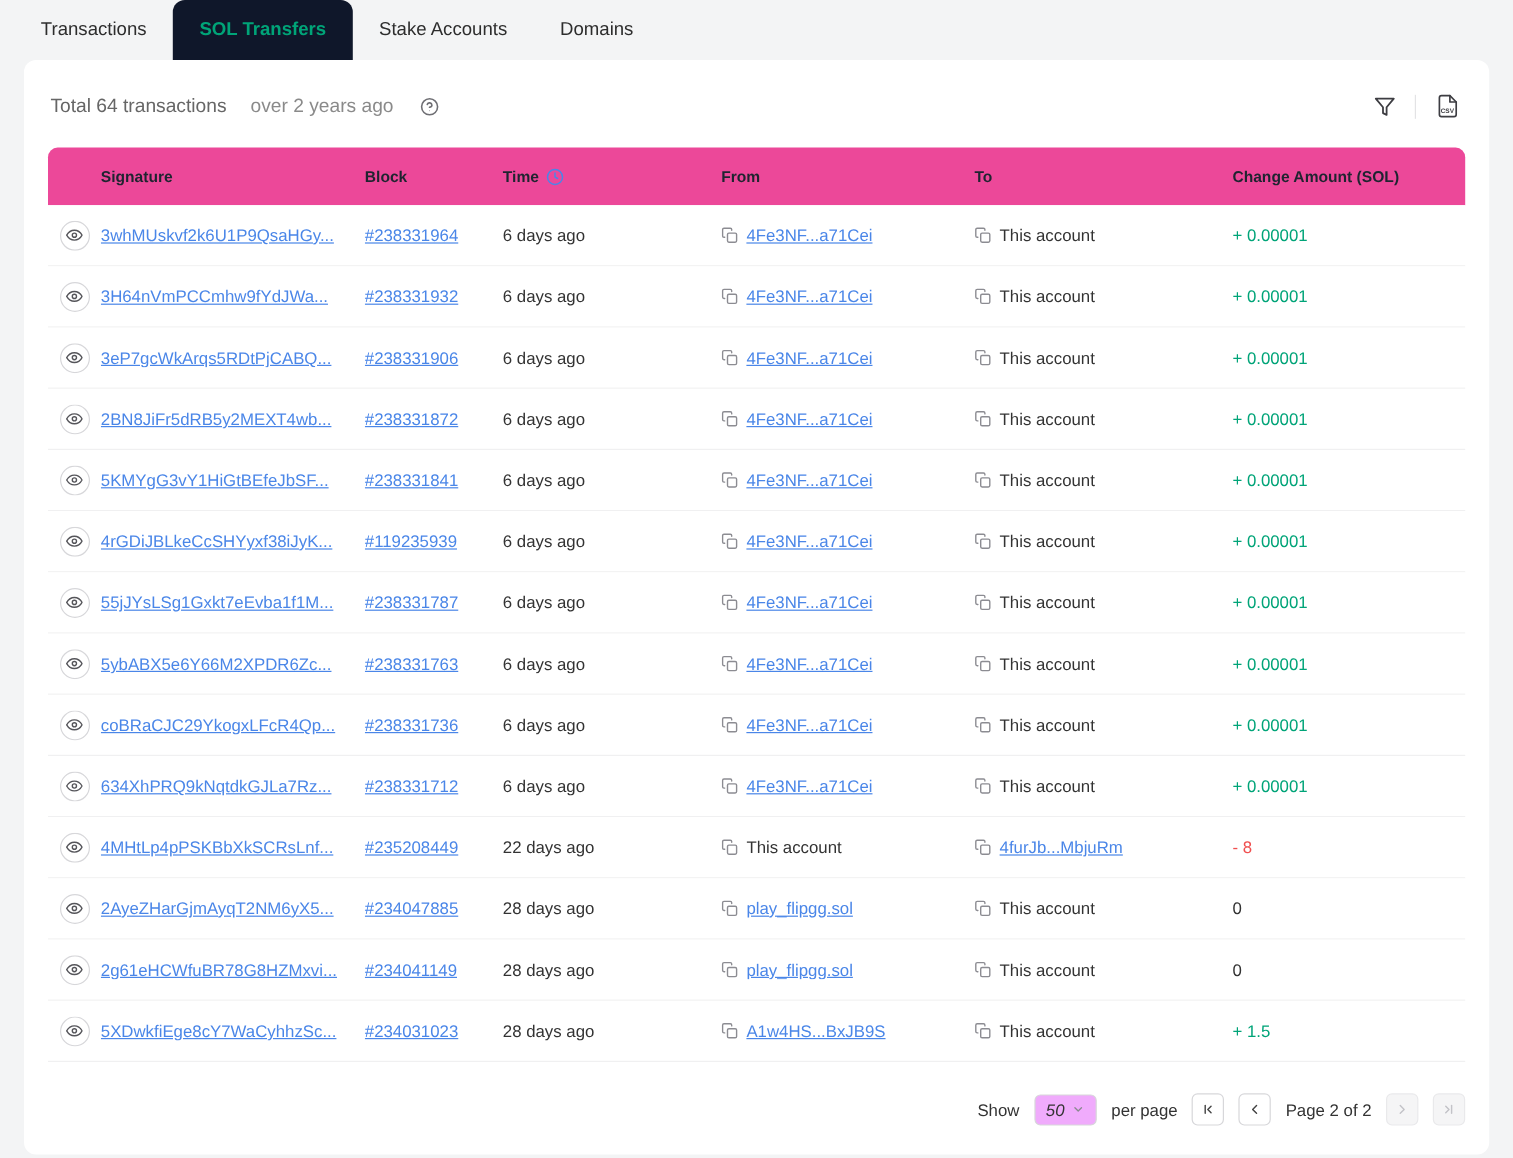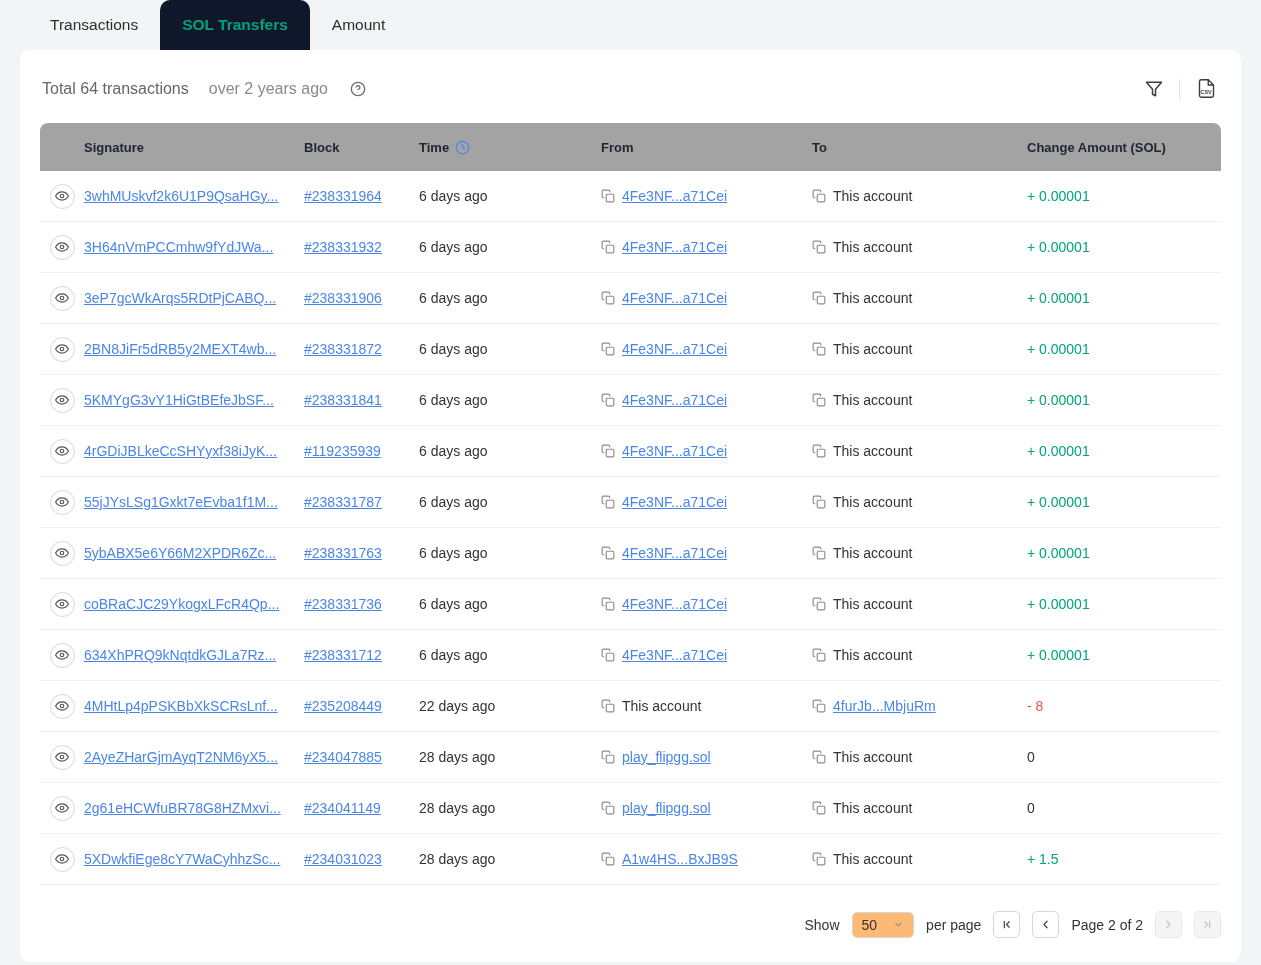--- a/index.html
+++ b/index.html
@@ -10,21 +10,21 @@
     color:#333;
     overflow:hidden;
   }
   :root {
     --teal:#00a478;
     --blue:#4a86e8;
     --red:#f04f4f;
   }
 
   
-  .tab-bar { display:flex; height:50px; padding-left:28px; align-items:stretch; }
+  .tab-bar { display:flex; height:50px; padding-left:12px; align-items:stretch; }
   .tab {
     padding:0 22px; display:flex; align-items:center;
     font-size:15.5px; color:#2d2d2d; cursor:pointer; white-space:nowrap;
   }
   .tab.active {
     background:#0f172a; border-radius:10px 10px 0 0;
     color:var(--teal); font-weight:700;
   }
 
   
@@ -43,21 +43,21 @@
   .icon-btn { background:none; border:none; cursor:pointer; display:flex; align-items:center; padding:2px; }
   .v-divider { width:1px; height:20px; background:#e3e3e5; }
 
   
   .thead, .tr {
     display:grid;
     grid-template-columns:44px 220px 115px 182px 211px 215px 1fr;
     align-items:center;
   }
   .thead {
-    background:#a3a3a3; height:48px; border-radius:8px 8px 0 0;
+    background:#ec4899; height:48px; border-radius:8px 8px 0 0;
     font-size:13px; font-weight:700; color:#1f2430;
   }
   .th { padding-right:8px; display:flex; align-items:center; gap:6px; }
   .tr { height:51px; border-bottom:1px solid #f0f0f1; font-size:14px; background:#fff; }
   .td { padding-right:8px; display:flex; align-items:center; gap:7px; white-space:nowrap; overflow:hidden; }
   .td-eye, .th-eye { justify-content:center; padding-right:0; }
 
   .eye-btn {
     width:25px; height:25px; border-radius:50%;
     border:1px solid #d7d7da; background:#fff;
@@ -71,39 +71,40 @@
   .amount.positive { color:var(--teal); }
   .amount.negative { color:var(--red); }
   .amount.zero { color:#333; }
 
   
   .pagination {
     display:flex; justify-content:flex-end; align-items:center;
     gap:12px; padding-top:26px; font-size:14px; color:#333;
   }
   .page-size-select {
-    display:flex; align-items:center; gap:16px;
+    display:flex; align-items:center; gap:6px;
     border:1px solid #d7d7da; border-radius:5px;
-    padding:4px 9px; background:#fdba74; cursor:pointer; font-size:14px;
+    padding:4px 9px; background:#f0abfc; cursor:pointer; font-size:14px;font-style:italic;
   }
   .pg-btn {
     width:27px; height:27px; border:1px solid #d7d7da; border-radius:5px;
     background:#fff; display:flex; align-items:center; justify-content:center; cursor:pointer;
   }
   .pg-btn svg { stroke:#444; }
   .pg-btn.disabled { background:#f5f5f6; border-color:#e9e9eb; cursor:default; }
   .pg-btn.disabled svg { stroke:#c3c3c8; }
 </style>
 </head>
 <body>
 
 <div class="tab-bar">
     <div class="tab">Transactions</div>
     <div class="tab active">SOL Transfers</div>
-    <div class="tab">Amount</div>
+    <div class="tab">Stake Accounts</div>
+    <div class="tab">Domains</div>
   </div>
 
 <div class="card">
 
   <div class="card-header">
     <div class="summary">
       <span class="total">Total 64 transactions</span>
       <span class="age">over 2 years ago</span>
       <span class="icon-btn">
         <svg viewBox="0 0 24 24" width="16" height="16" fill="none" stroke="#6f6f74" stroke-width="2" stroke-linecap="round" stroke-linejoin="round">

